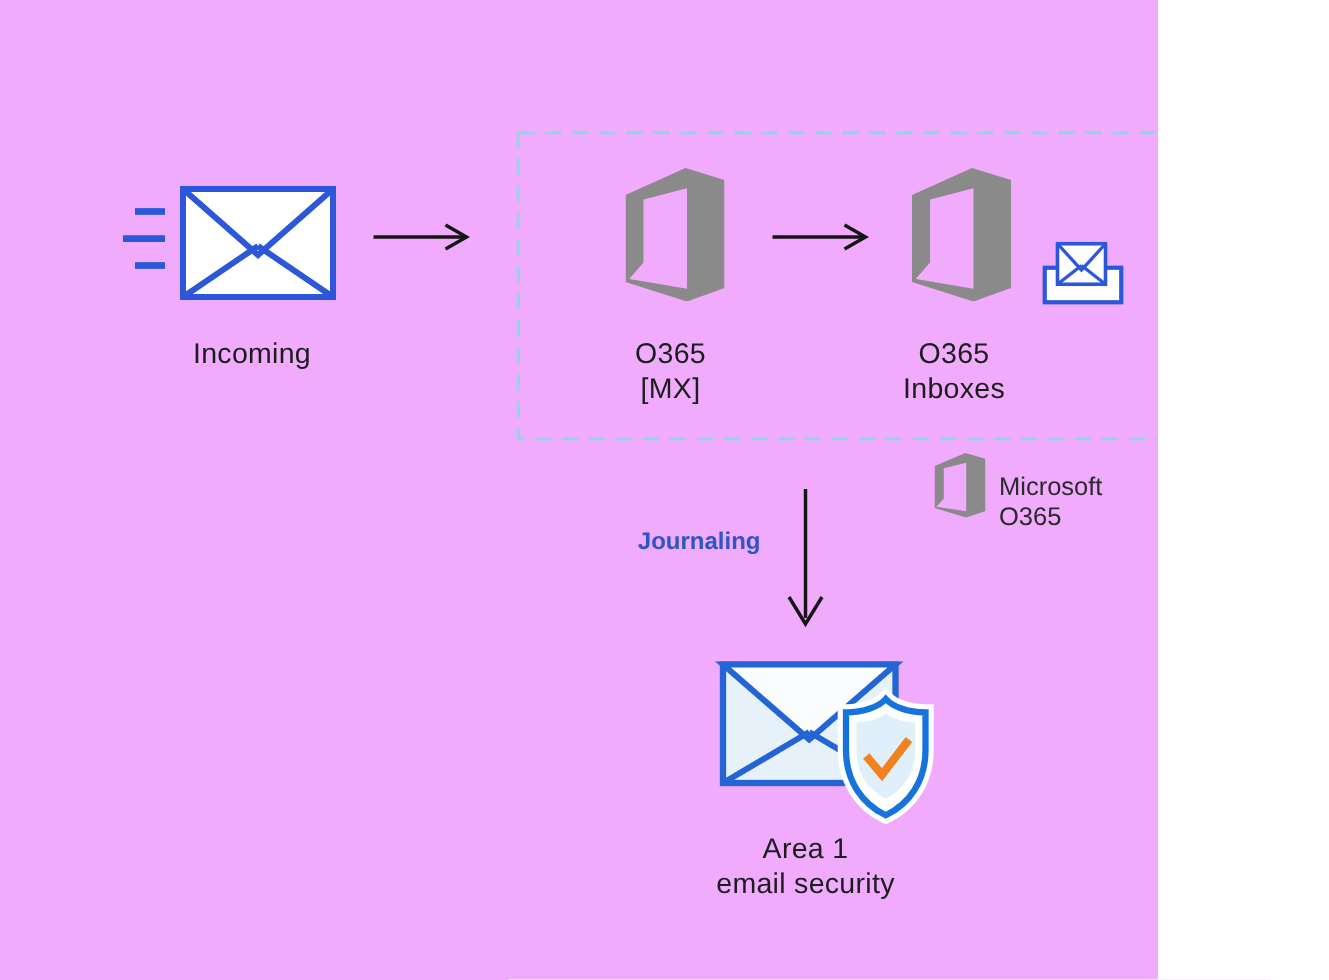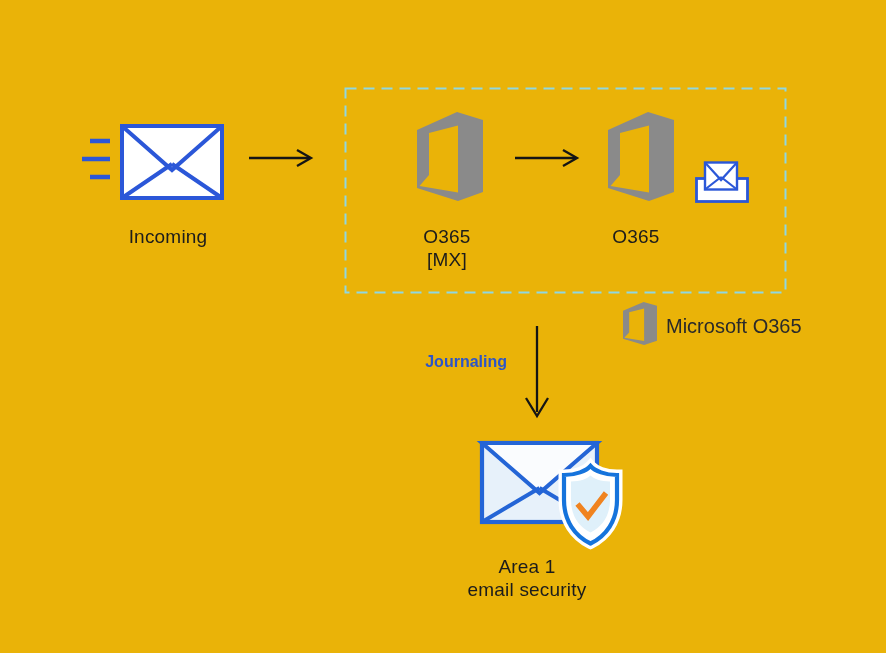--- a/index.html
+++ b/index.html
@@ -1,35 +1,35 @@
 <!DOCTYPE html>
 <html style="--primary-blue: #2B57D8; --dashed-teal: #8FD8E2; --office-gray: #8A8A8A; --journaling-blue: #2D55C8; --arrow-black: #151515; --area1-envelope-blue: #2465D6; --area1-fill: #E7F1FA; --shield-blue: #1573DC; --shield-fill: #DFF0FA; --check-orange: #F0831F; --text-black: #1C1C1C;"><head>
 <meta charset="utf-8">
 <style>
   html, body { margin: 0; padding: 0; background: #ffffff; }
   .canvas {
     position: relative;
-    width: 886px;
+    width: 772px;
     height: 653px;
-    background: #eab308;
+    background: #f0abfc;
     overflow: hidden;
     font-family: "Liberation Sans", sans-serif;
   }
   .abs { position: absolute; }
   .node-label {
     position: absolute;
     text-align: center;
     font-size: 19px;
     line-height: 23px;
     color: var(--text-black, #1c1c1c);
     letter-spacing: 0.2px;
   }
   .legend-label {
     position: absolute;
-    font-size: 20px;
+    font-size: 17px;
     color: #2a2a2a;
   }
   .journaling-label {
     position: absolute;
     font-size: 16px;
     font-weight: bold;
     color: var(--journaling-blue, #2d55c8);
     text-align: right;
   }
   svg { display: block; }
@@ -91,20 +91,21 @@
     <g style="stroke:var(--primary-blue,#2B57D8)">
       <rect x="2.5" y="18.5" width="51" height="23" fill="#ffffff" stroke-width="2.8"></rect>
       <rect x="11" y="2.5" width="32" height="27" fill="#ffffff" stroke-width="2.4"></rect>
       <path d="M11,2.5 L27,20 L43,2.5" fill="none" stroke-width="2.2"></path>
       <path d="M11,29.5 L27,17 M43,29.5 L27,17" fill="none" stroke-width="2.2"></path>
     </g>
   </svg>
 
   <div class="node-label" style="left:576px; top:225px; width:120px;">
     <div>O365</div>
+    <div>Inboxes</div>
   </div>
 
   <svg class="abs" style="left:623px; top:302px;" width="34" height="43" viewBox="12 4 66 89" preserveAspectRatio="none">
     <path fill-rule="evenodd" style="fill:var(--office-gray,#8A8A8A)" d="M52,4 L78,12 L78,84 L53,93 L12,80 L12,22 Z M24,25 L53,17.5 L53,84.5 L14.5,78 L24,67 Z"></path>
   </svg>
   <div class="legend-label" style="left:666px; top:315px;">Microsoft O365</div>
 
   <div class="journaling-label" style="left:405px; top:353px; width:102px;">Journaling</div>
 
   <svg class="abs" style="left:523px; top:325px;" width="29" height="95" viewBox="0 0 29 95">
@@ -121,18 +122,18 @@
       <path d="M6,86 L63.5,52 M121,86 L63.5,52" fill="none" style="stroke:var(--area1-envelope-blue,#2465D6)" stroke-width="4"></path>
     </g>
     <g transform="translate(84,28)">
       <path d="M30.5,2 C35,7 45,11 57,11 L57,36 C57,57 46,72 30.5,79.5 C15,72 4,57 4,36 L4,11 C16,11 26,7 30.5,2 Z" fill="#ffffff" stroke="#ffffff" stroke-width="11"></path>
       <path d="M30.5,2 C35,7 45,11 57,11 L57,36 C57,57 46,72 30.5,79.5 C15,72 4,57 4,36 L4,11 C16,11 26,7 30.5,2 Z" fill="#ffffff" style="stroke:var(--shield-blue,#1573DC)" stroke-width="4.2"></path>
       <path d="M30.5,11.5 C33.5,14.5 41,17.5 50,17.5 L50,36 C50,51.5 42.5,62.5 30.5,68.5 C18.5,62.5 11,51.5 11,36 L11,17.5 C20,17.5 27.5,14.5 30.5,11.5 Z" style="fill:var(--shield-fill,#DFF0FA)"></path>
       <path d="M17.5,40 L28,52.5 L46,29" fill="none" style="stroke:var(--check-orange,#F0831F)" stroke-width="5.5"></path>
     </g>
   </svg>
 
-  <div class="node-label" style="left:444px; top:555px; width:166px;text-align:center;">
+  <div class="node-label" style="left:454px; top:555px; width:166px;text-align:center;">
     <div>Area 1</div>
     <div>email security</div>
   </div>
 
 </div>
 
 </body></html>

